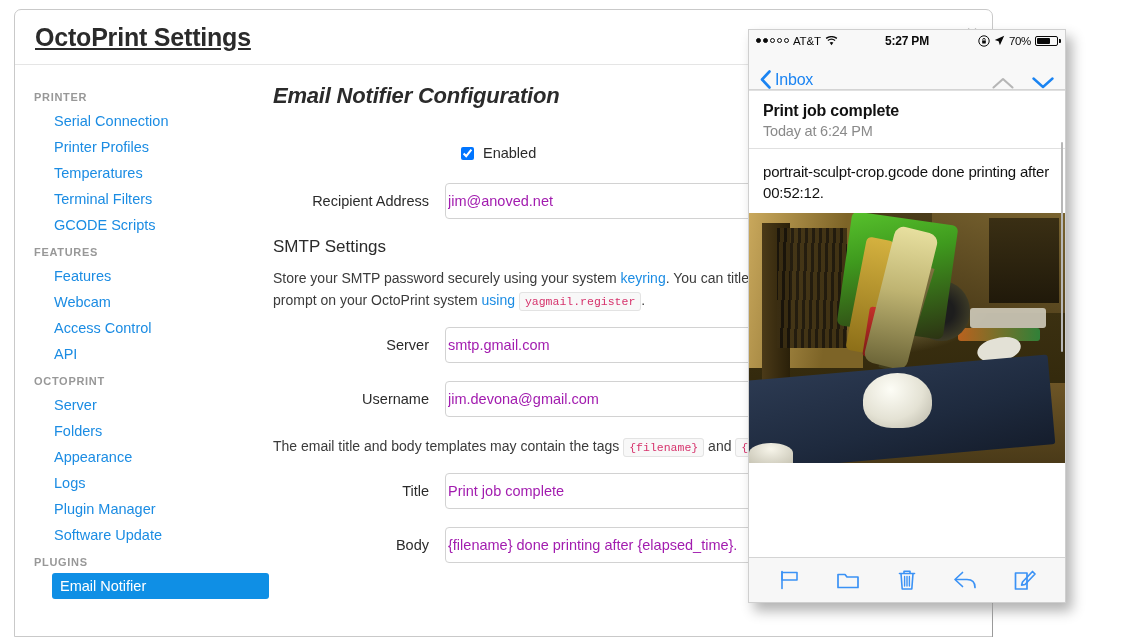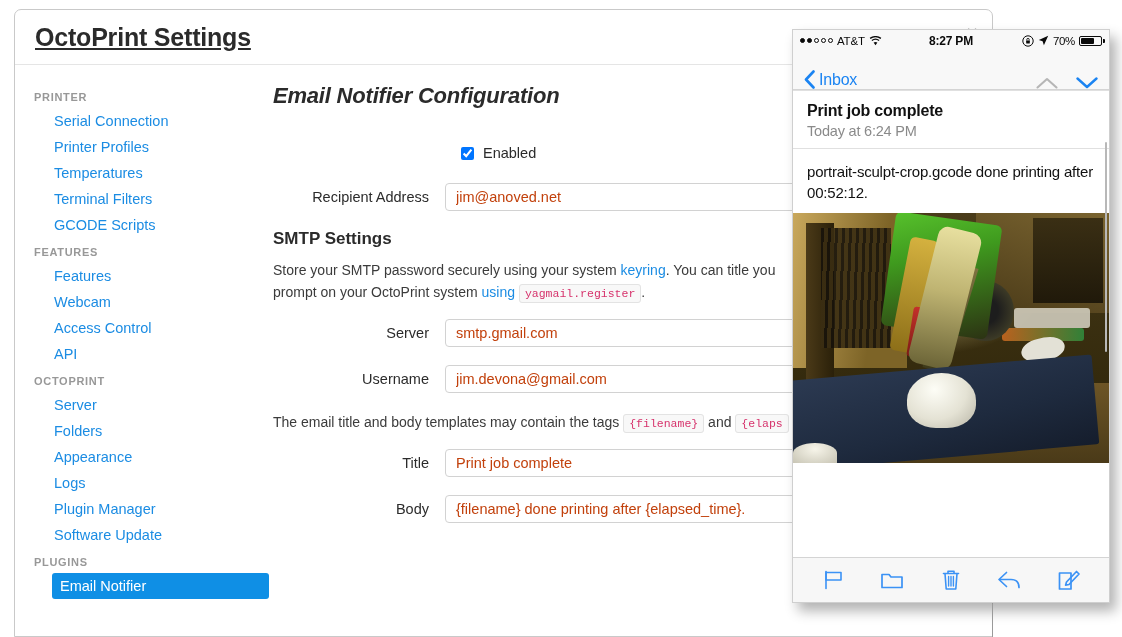--- a/index.html
+++ b/index.html
@@ -71,21 +71,21 @@
     flex: 1 1 auto;
     padding: 18px 20px 0 20px;
     position: relative;
     overflow: hidden;
   }
   h2.section-title {
     font-size: 22px; font-weight: bold; color: #2b2b2b;
     margin-bottom: 36px; letter-spacing: -0.2px; font-style: italic;
   }
   h3.sub-title {
-    font-size: 17px; font-weight: bold; color: #2b2b2b;
+    font-size: 17px; font-weight: normal; color: #2b2b2b;
     margin: 0 0 10px 0;
   }
   .helptext {
     font-size: 14px; color: #3b3b3b; line-height: 22px;
     margin-bottom: 14px; white-space: nowrap;
   }
   .helptext a { color: #1b8ce3; text-decoration: none; cursor: pointer; }
   code.tag {
     font-family: "Liberation Mono", monospace;
     font-size: 11.5px; color: #d6336c;
@@ -97,42 +97,42 @@
   .form-row {
     display: flex; align-items: center;
     margin-bottom: 18px;
   }
   .form-label {
     width: 172px; flex: 0 0 172px;
     text-align: right; padding-right: 16px;
     font-size: 14.5px; color: #2b2b2b;
   }
   .form-input {
-    width: 430px; height: 28px;
+    width: 430px; height: 36px;
     border: 1px solid #d2d2d2; border-radius: 4px;
-    padding: 0 10px;
-    font-size: 14.5px; color: #c2410c;
+    padding: 0 2px;
+    font-size: 14.5px; color: #a21caf;
     background: #ffffff;
     font-family: "Liberation Sans", sans-serif;
     outline: none;
   }
   .check-row {
     display: flex; align-items: center;
     margin-bottom: 22px;
     padding-left: 188px;
   }
   .check-row input[type=checkbox] {
     width: 13px; height: 13px; margin: 0 9px 0 0;
     cursor: pointer;
   }
   .check-label { font-size: 14.5px; color: #2b2b2b; }
 
   
   .phone {
-    position: absolute; left: 792px; top: 29px;
+    position: absolute; left: 748px; top: 29px;
     width: 318px; height: 574px;
     background: #ffffff;
     border: 1px solid #cfcfcf;
     box-shadow: 6px 8px 12px rgba(0,0,0,0.30);
     overflow: hidden;
     display: flex; flex-direction: column;
     font-family: "Liberation Sans", sans-serif;
   }
   .status-bar {
     height: 21px; flex: 0 0 21px;
@@ -374,21 +374,21 @@
             <div class="dot"></div>
             <div class="dot"></div>
         </div>
         <span class="status-carrier">AT&amp;T</span>
         <svg width="13" height="10" viewBox="0 0 13 10">
           <path d="M6.5 9.2 L4.6 6.6 Q6.5 5.3 8.4 6.6 Z" fill="#0a0a0a"></path>
           <path d="M2.9 4.6 Q6.5 1.8 10.1 4.6" stroke="#0a0a0a" stroke-width="1.3" fill="none"></path>
           <path d="M1.1 2.4 Q6.5 -1.2 11.9 2.4" stroke="#0a0a0a" stroke-width="1.3" fill="none"></path>
         </svg>
       </div>
-      <div class="status-time">8:27 PM</div>
+      <div class="status-time">5:27 PM</div>
       <div class="status-right">
         <svg width="12" height="12" viewBox="0 0 12 12">
           <circle cx="6" cy="6" r="5.2" stroke="#0a0a0a" stroke-width="1" fill="none"></circle>
           <rect x="4.2" y="5.6" width="3.6" height="3" rx="0.6" fill="#0a0a0a"></rect>
           <path d="M4.8 5.6 v-1 a1.2 1.2 0 0 1 2.4 0 v1" stroke="#0a0a0a" stroke-width="0.9" fill="none"></path>
         </svg>
         <svg width="11" height="11" viewBox="0 0 11 11">
           <path d="M10.2 0.8 L0.8 4.9 L4.6 6.2 L5.9 10.2 Z" fill="#0a0a0a"></path>
         </svg>
         <span class="battery-pct">70%</span>

